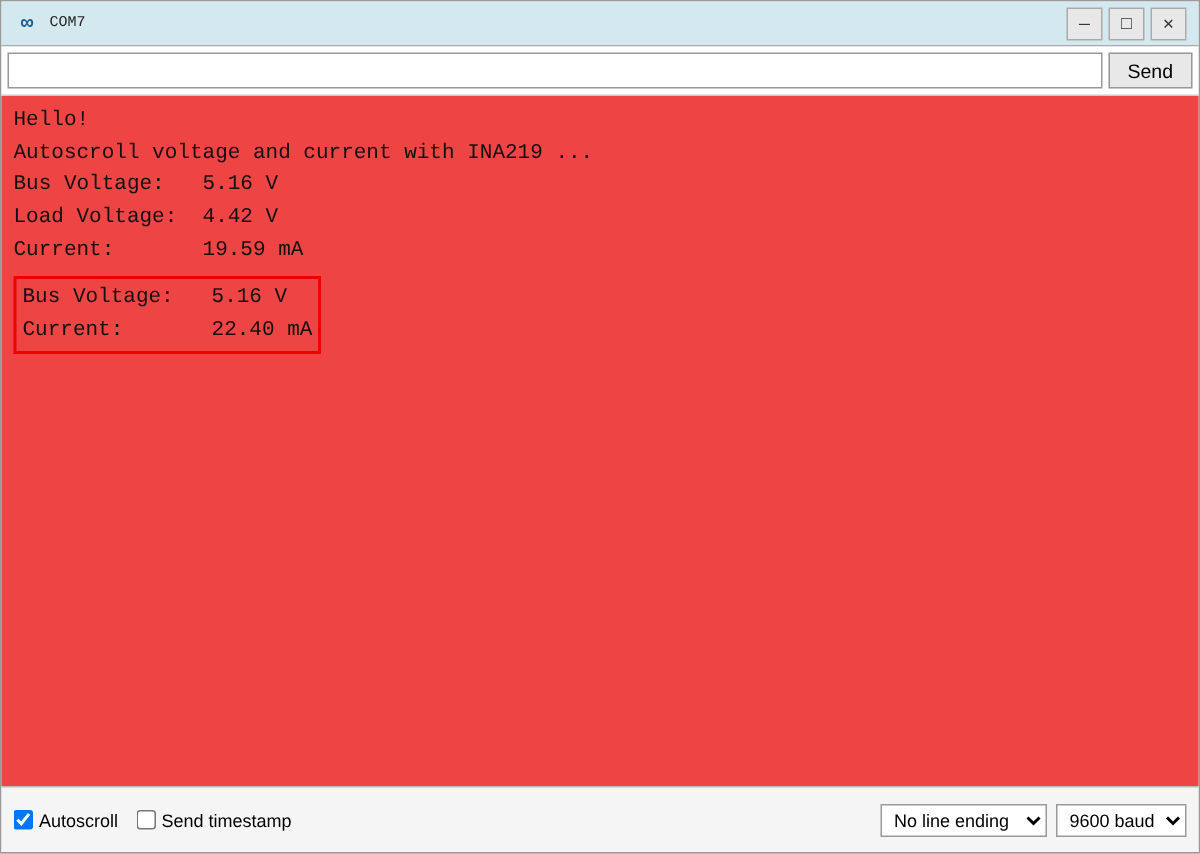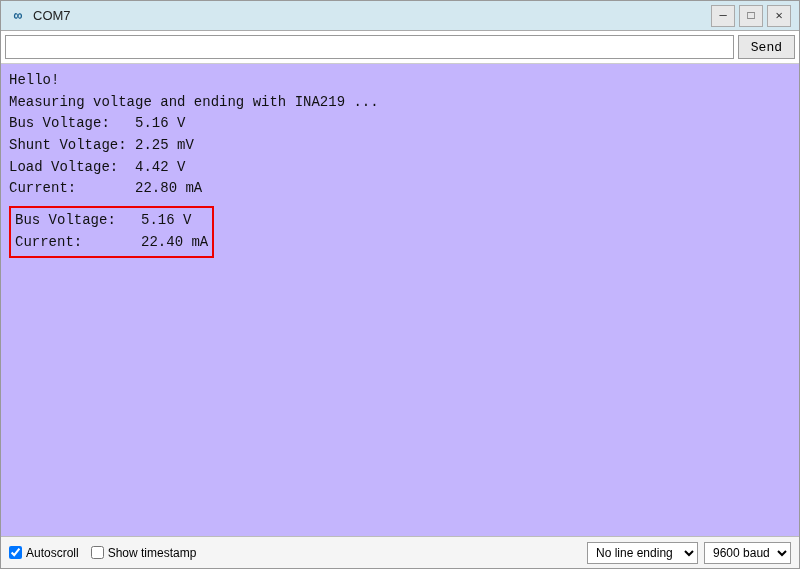--- a/index.html
+++ b/index.html
@@ -38,22 +38,22 @@
       display: flex;
       align-items: center;
       justify-content: center;
       font-size: 14px;
       color: #1a6090;
       font-weight: bold;
     }
 
     .title-bar-text {
       flex: 1;
-      font-family: Liberation Sans, sans-serif;
-      font-size: 13px;
+      font-family: Liberation Mono, monospace;
+      font-size: 10px;
       color: #222;
     }
 
     .title-bar-buttons {
       display: flex;
       gap: 4px;
     }
 
     .tb-btn {
       width: 24px;
@@ -86,29 +86,29 @@
       font-size: 13px;
       outline: none;
     }
 
     .send-btn {
       margin-left: 4px;
       padding: 0 12px;
       height: 24px;
       border: 1px solid #999;
       background: #e8e8e8;
-      font-family: Liberation Mono, monospace;
+      font-family: Liberation Sans, sans-serif;
       font-size: 13px;
       cursor: pointer;
     }
 
     
     .output-area {
       flex: 1;
-      background: #c4b5fd;
+      background: #ef4444;
       padding: 6px 8px;
       overflow-y: auto;
       font-family: 'Courier New', Courier, monospace;
       font-size: 14px;
       line-height: 1.55;
       color: #111;
     }
 
     .output-line {
       white-space: pre;
@@ -117,21 +117,21 @@
     
     .highlighted-block {
       border: 2px solid #e00;
       display: inline-block;
       padding: 2px 4px;
       margin-top: 2px;
     }
 
     
     .status-bar {
-      height: 32px;
+      height: 44px;
       border-top: 1px solid #bbb;
       background: #f5f5f5;
       display: flex;
       align-items: center;
       padding: 0 8px;
       gap: 24px;
       flex-shrink: 0;
       font-family: Arial, sans-serif;
       font-size: 12px;
     }
@@ -194,41 +194,40 @@
     </div>
   </div>
 
   <div class="input-row">
     <input type="text" value="" placeholder="" style="">
     <button class="send-btn">Send</button>
   </div>
 
   <div class="output-area">
     <div class="output-line">Hello!</div>
-    <div class="output-line">Measuring voltage and ending with INA219 ...</div>
+    <div class="output-line">Autoscroll voltage and current with INA219 ...</div>
     <div class="output-line">Bus Voltage:   5.16 V</div>
-    <div class="output-line">Shunt Voltage: 2.25 mV</div>
     <div class="output-line">Load Voltage:  4.42 V</div>
-    <div class="output-line">Current:       22.80 mA</div>
+    <div class="output-line">Current:       19.59 mA</div>
     <div style="height:4px;"></div>
     <div class="highlighted-block">
       <div class="output-line">Bus Voltage:   5.16 V</div>
       <div class="output-line">Current:       22.40 mA</div>
     </div>
   </div>
 
   <div class="status-bar">
     <div class="status-left">
       <label class="checkbox-label">
         <input type="checkbox" checked="" style="">
         <span>Autoscroll</span>
       </label>
       <label class="checkbox-label">
         <input type="checkbox" style="">
-        <span>Show timestamp</span>
+        <span>Send timestamp</span>
       </label>
     </div>
     <div class="status-right">
       <select class="status-select">
         <option>No line ending</option>
         <option>Newline</option>
         <option>Carriage return</option>
         <option>Both NL &amp; CR</option>
       </select>
       <select class="status-select">

